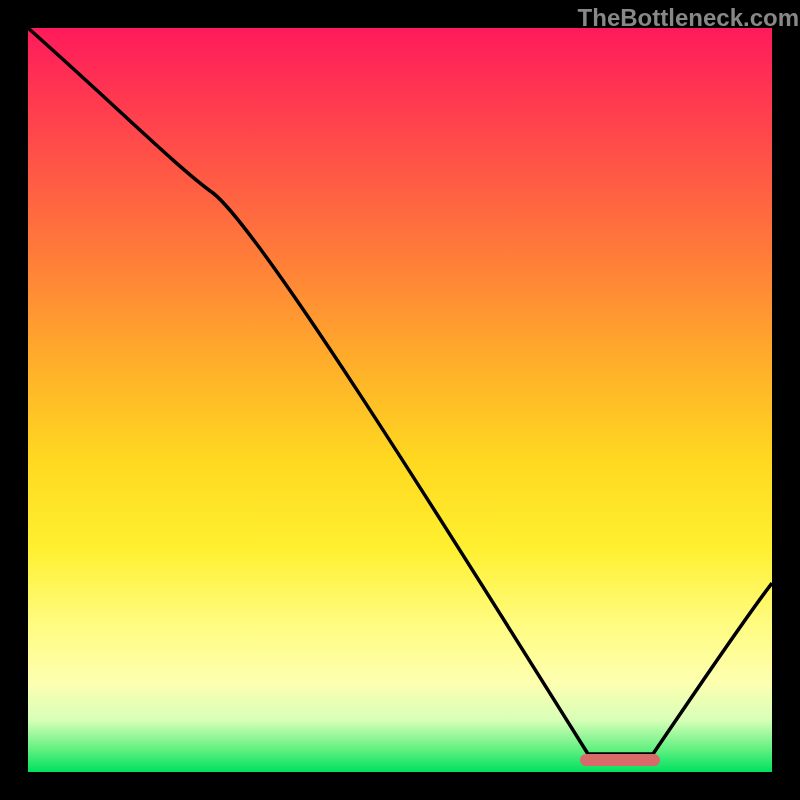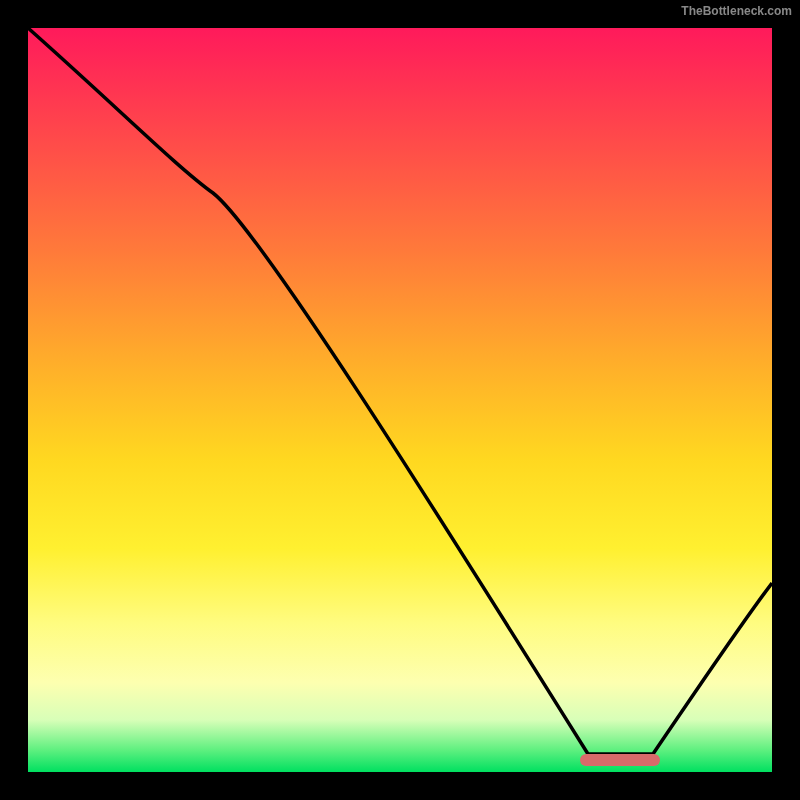--- a/index.html
+++ b/index.html
@@ -7,23 +7,23 @@
     padding: 0;
     width: 800px;
     height: 800px;
     background: #000;
     position: relative;
     font-family: Arial, sans-serif;
   }
   .watermark {
     position: absolute;
     top: 4px;
-    right: 8px;
+    right: 1px;
     color: #888;
-    font-size: 12px;
+    font-size: 24px;
     font-weight: bold;
     z-index: 10;
     text-align: right;
   }
   .plot-area {
     position: absolute;
     left: 28px;
     top: 28px;
     width: 744px;
     height: 744px;

